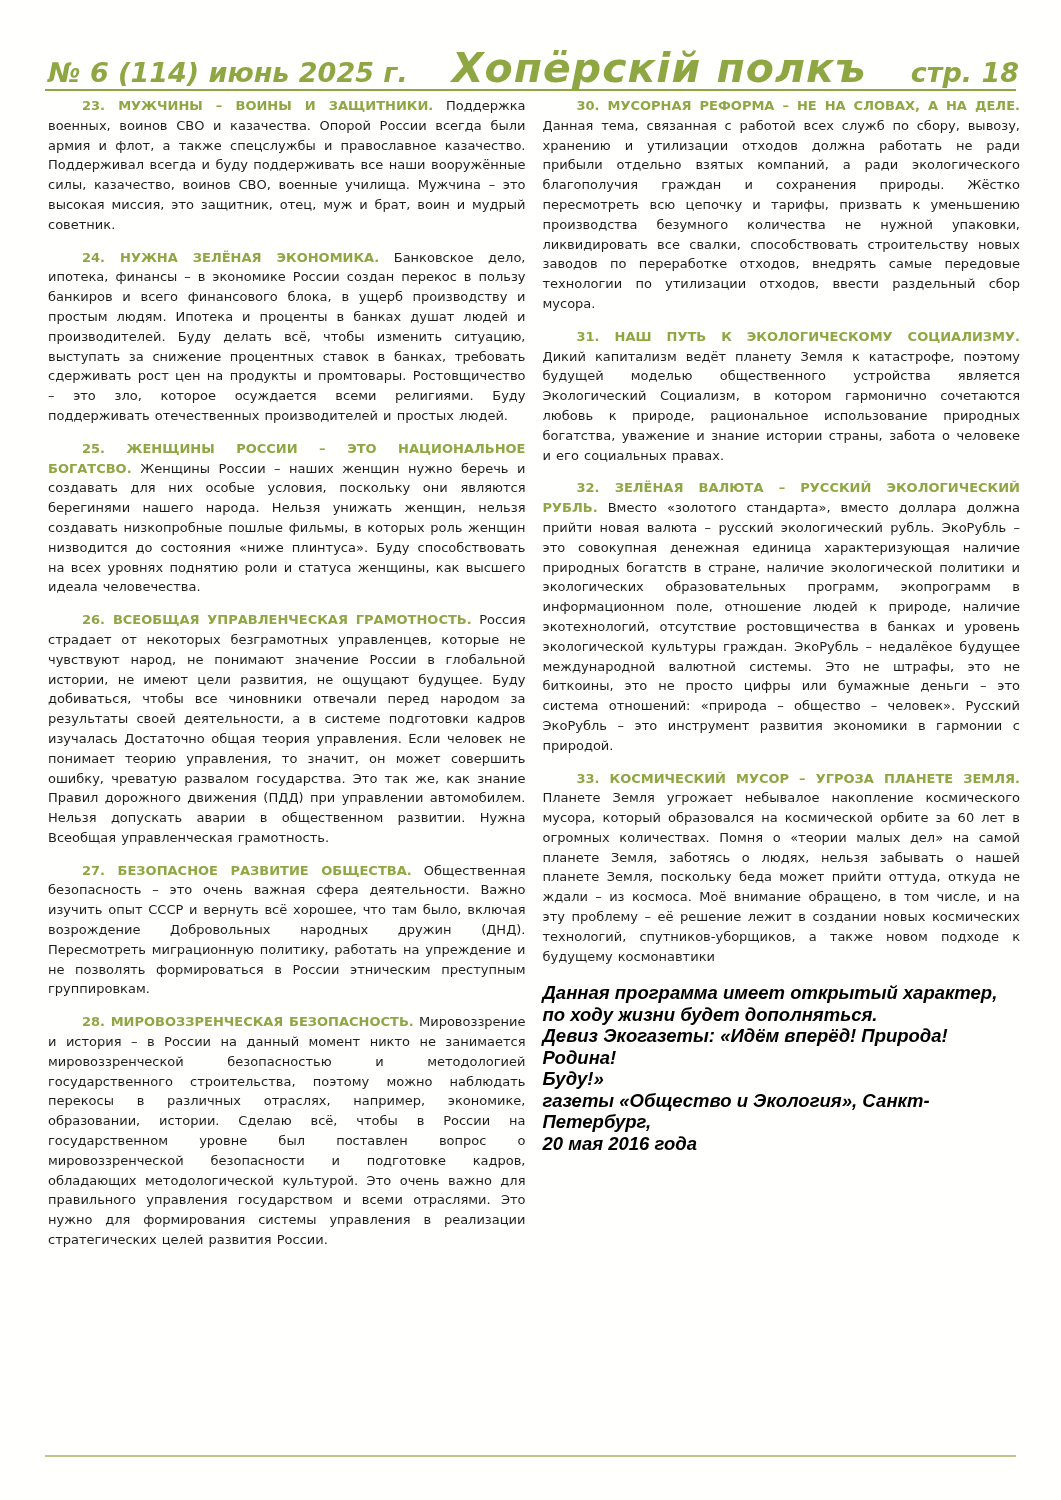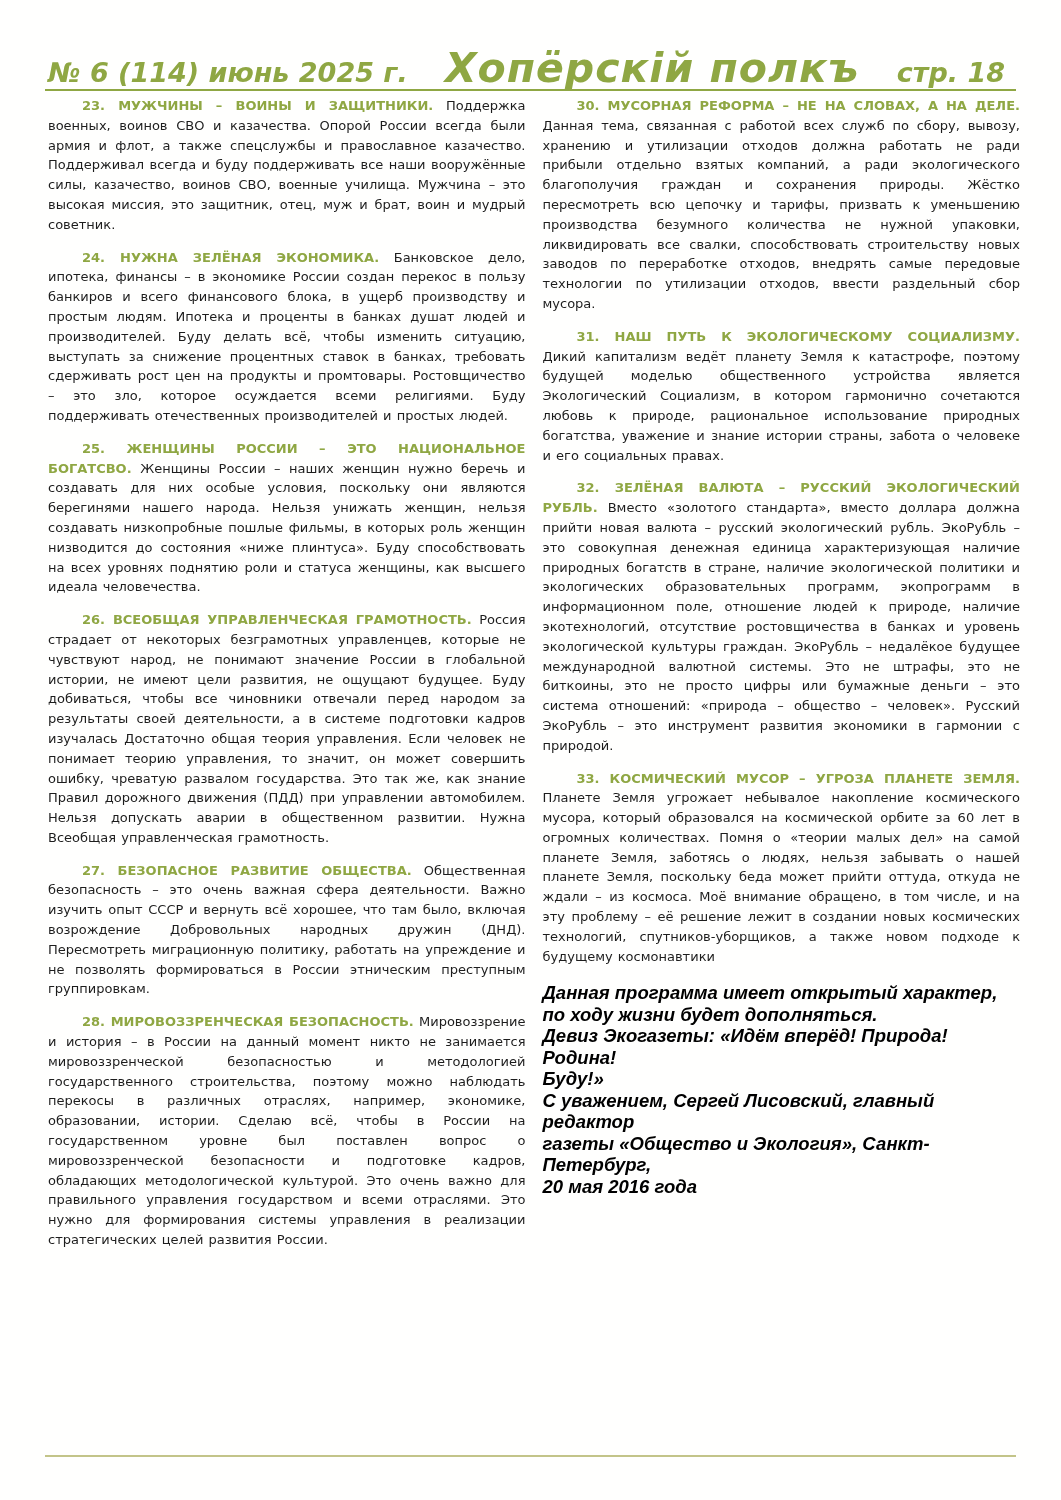--- a/index.html
+++ b/index.html
@@ -1,21 +1,21 @@
 <!DOCTYPE html>
 <html><head>
 <meta charset="utf-8">
 <style>
   * { margin:0; padding:0; box-sizing:border-box; }
   html,body { width:1061px; height:1500px; background:#ffffff; overflow:hidden;
               font-family:"DejaVu Sans", sans-serif; }
   .page { position:relative; width:1061px; height:1500px; background:#fffffe; }
 
   
-  .masthead { position:absolute; top:44px; left:48px; right:56px;
+  .masthead { position:absolute; top:44px; left:48px; right:42px;
               display:flex; align-items:baseline; justify-content:space-between;
               color:#8fa743; }
   .issue, .pageno { font-size:27px; font-weight:bold; font-style:italic; }
   .paper-title { font-size:41px; font-weight:bold; font-style:italic; letter-spacing:1px; }
   .head-rule { position:absolute; top:89px; left:45px; right:45px;
                border-top:2.5px solid #8fa743; }
 
   
   .columns { position:absolute; top:96px; left:48px; right:41px;
              display:flex; gap:17px; }
@@ -61,21 +61,20 @@
       <p class="sec"><span class="h">30. МУСОРНАЯ РЕФОРМА – НЕ НА СЛОВАХ, А НА ДЕЛЕ.</span> <span>Данная тема, связанная с работой всех служб по сбору, вывозу, хранению и утилизации отходов должна работать не ради прибыли отдельно взятых компаний, а ради экологического благополучия граждан и сохранения природы. Жёстко пересмотреть всю цепочку и тарифы, призвать к уменьшению производства безумного количества не нужной упаковки, ликвидировать все свалки, способствовать строительству новых заводов по переработке отходов, внедрять самые передовые технологии по утилизации отходов, ввести раздельный сбор мусора.</span></p>
       <p class="sec"><span class="h">31. НАШ ПУТЬ К ЭКОЛОГИЧЕСКОМУ СОЦИАЛИЗМУ.</span> <span>Дикий капитализм ведёт планету Земля к катастрофе, поэтому будущей моделью общественного устройства является Экологический Социализм, в котором гармонично сочетаются любовь к природе, рациональное использование природных богатства, уважение и знание истории страны, забота о человеке и его социальных правах.</span></p>
       <p class="sec"><span class="h">32. ЗЕЛЁНАЯ ВАЛЮТА – РУССКИЙ ЭКОЛОГИЧЕСКИЙ РУБЛЬ.</span> <span>Вместо «золотого стандарта», вместо доллара должна прийти новая валюта – русский экологический рубль. ЭкоРубль – это совокупная денежная единица характеризующая наличие природных богатств в стране, наличие экологической политики и экологических образовательных программ, экопрограмм в информационном поле, отношение людей к природе, наличие экотехнологий, отсутствие ростовщичества в банках и уровень экологической культуры граждан. ЭкоРубль – недалёкое будущее международной валютной системы. Это не штрафы, это не биткоины, это не просто цифры или бумажные деньги – это система отношений: «природа – общество – человек». Русский ЭкоРубль – это инструмент развития экономики в гармонии с природой.</span></p>
       <p class="sec"><span class="h">33. КОСМИЧЕСКИЙ МУСОР – УГРОЗА ПЛАНЕТЕ ЗЕМЛЯ.</span> <span>Планете Земля угрожает небывалое накопление космического мусора, который образовался на космической орбите за 60 лет в огромных количествах. Помня о «теории малых дел» на самой планете Земля, заботясь о людях, нельзя забывать о нашей планете Земля, поскольку беда может прийти оттуда, откуда не ждали – из космоса. Моё внимание обращено, в том числе, и на эту проблему – её решение лежит в создании новых космических технологий, спутников-уборщиков, а также новом подходе к будущему космонавтики</span></p>
 
       <div class="closing">
         <div>Данная программа имеет открытый характер,</div>
         <div>по ходу жизни будет дополняться.</div>
         <div>Девиз Экогазеты: «Идём вперёд! Природа! Родина!</div>
         <div>Буду!»</div>
-        <div>С уважением, Сергей Лисовский, главный редактор</div>
         <div>газеты «Общество и Экология», Санкт-Петербург,</div>
         <div>20 мая 2016 года</div>
       </div>
 
     </div>
 
   </div>
 
   <div class="foot-rule"></div>
 </div>

